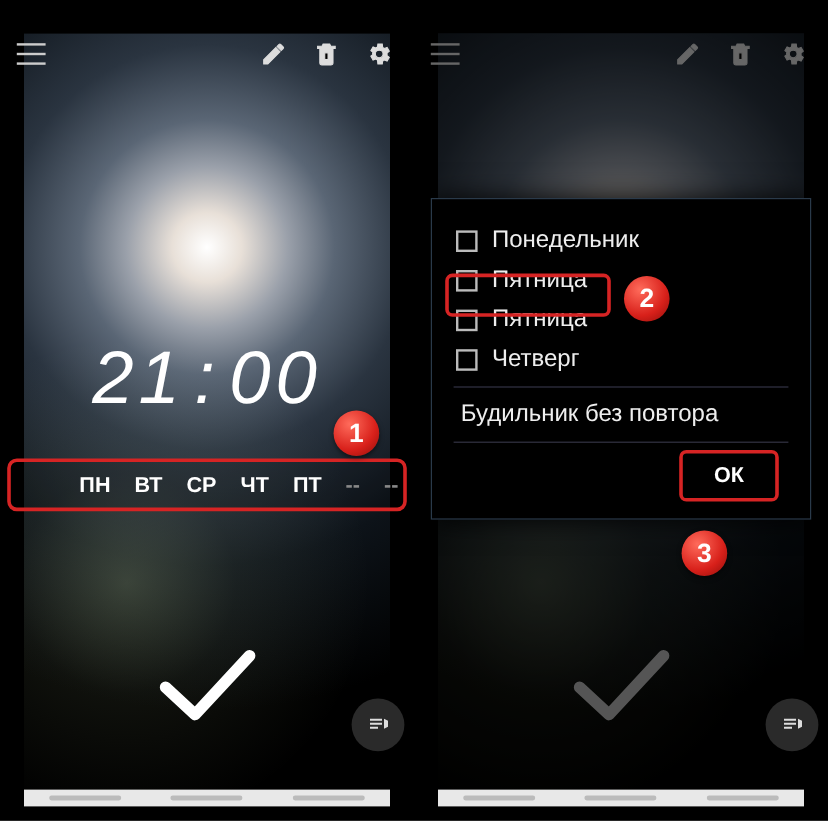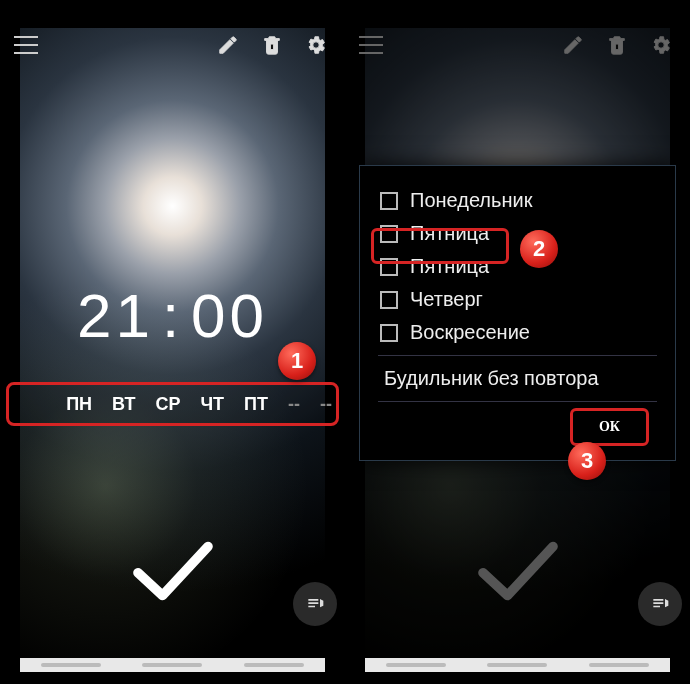--- a/index.html
+++ b/index.html
@@ -59,20 +59,21 @@
 
   .clock {
     position: absolute;
     top: 280px; left: 0; right: 0;
     text-align: center;
     color: #fff;
     font-size: 62px;
     font-weight: 300;
     letter-spacing: 4px;
     z-index: 5;
+    font-style: italic;
   }
   .clock span.colon { padding: 0 8px; }
 
   .days-bar {
     position: absolute;
     top: 382px; left: 6px; right: 6px;
     height: 44px;
     border: 3px solid #d62424;
     border-radius: 8px;
     display: flex;
@@ -163,26 +164,25 @@
     display: flex;
     justify-content: flex-end;
     align-items: center;
     margin-top: 6px;
   }
   .ok-btn {
     border: 3px solid #d62424;
     border-radius: 6px;
     padding: 8px 26px;
     color: #fff;
-    font-size: 14px;
+    font-size: 18px;
     font-weight: 600;
     background: transparent;
     cursor: pointer;
     margin-right: 8px;
-    font-family: Liberation Serif, serif;
   }
 
   .sel-highlight {
     position: absolute;
     border: 3px solid #d62424;
     border-radius: 6px;
     z-index: 25;
     pointer-events: none;
   }
   .hl-wed { top: 228px; left: 26px; width: 138px; height: 36px; }
@@ -307,24 +307,20 @@
       <div class="dlg-label">Пятница</div>
     </div>
     <div class="dlg-row">
       <div class="chk"></div>
       <div class="dlg-label">Пятница</div>
     </div>
     <div class="dlg-row">
       <div class="chk"></div>
       <div class="dlg-label">Четверг</div>
     </div>
-    <div class="dlg-row">
-      <div class="chk"></div>
-      <div class="dlg-label">Воскресение</div>
-    </div>
     <hr class="dlg-hr">
     <div class="dlg-row">
       <div class="dlg-label" style="margin-left:4px">Будильник без повтора</div>
     </div>
     <hr class="dlg-hr">
     <div class="dlg-foot">
       <button class="ok-btn">ОК</button>
     </div>
   </div>
 

